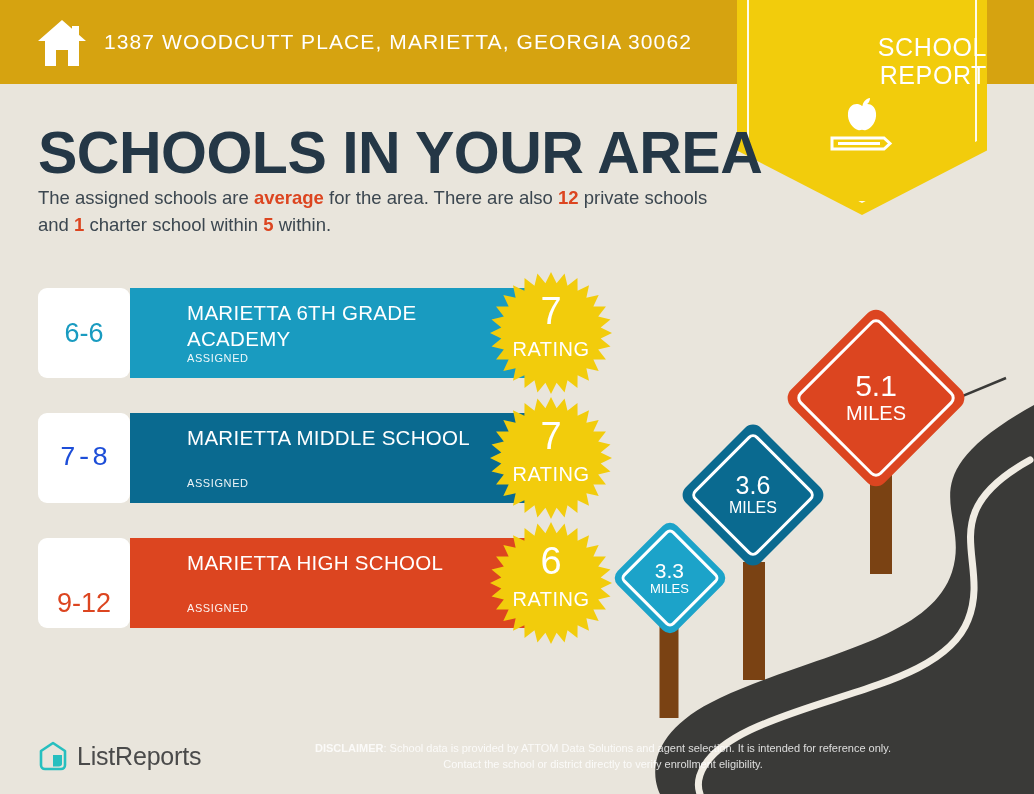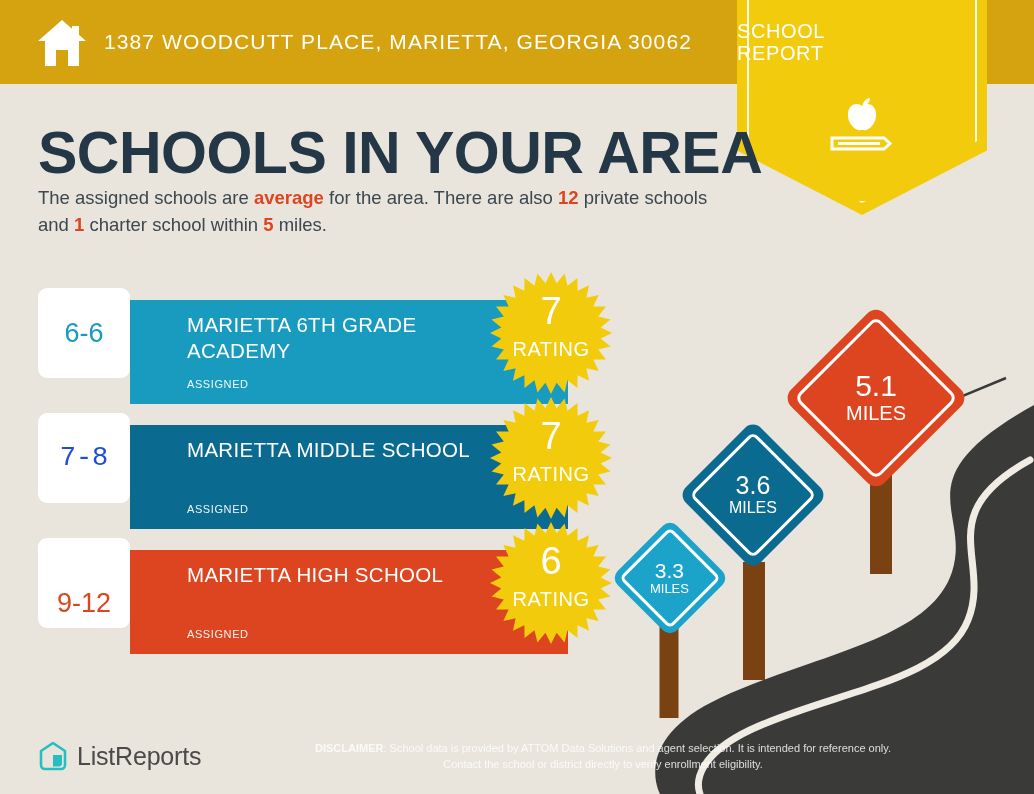--- a/index.html
+++ b/index.html
@@ -31,22 +31,22 @@
     background:#F2CC0C;
     clip-path:polygon(0 0, 100% 0, 100% 70%, 50% 100%, 0 70%);
   }
   #report-badge .inner-outline {
     position:absolute; left:10px; top:-4px; right:10px; bottom:12px;
     border:2px solid rgba(255,255,255,.92);
     clip-path:polygon(0 0, 100% 0, 100% 70%, 50% 100%, 0 70%);
     background:transparent;
   }
   #badge-title {
-    position:absolute; left:0; right:0; top:20px;
-    text-align:left; color:#FFFFFF; font-size:20px; line-height:1.1;
+    position:absolute; left:0; right:0; top:34px;
+    text-align:right; color:#FFFFFF; font-size:25px; line-height:1.1;
     letter-spacing:.6px; font-weight:400;
   }
   #badge-icon { position:absolute; left:50%; top:96px; transform:translateX(-50%); }
 
   
   #page-title {
     position:absolute; left:38px; top:119px;
     font-size:59px; font-weight:bold; color:#243746;
     letter-spacing:-0.5px;
     text-align:right;
@@ -63,21 +63,21 @@
   #row-1 { top:413px; }
   #row-2 { top:538px; }
 
   .grade-box {
     position:absolute; left:0; top:0; width:92px; height:90px;
     background:#FFFFFF; display:flex; align-items:center; justify-content:center;border-radius:9px;
   }
   .grade-text { font-size:27px; font-weight:400; }
 
   .bar {
-    position:absolute; left:92px; top:12px; width:438px; height:104px;
+    position:absolute; left:92px; top:0; width:438px; height:90px;
   }
   .school-name {
     position:absolute; left:57px; top:12px; width:330px;
     color:#FFFFFF; font-size:20.5px; line-height:1.28; letter-spacing:.3px;
   }
   .assigned {
     position:absolute; left:57px; bottom:14px;
     color:rgba(255,255,255,.93); font-size:11px; letter-spacing:.6px;
   }
 
@@ -151,21 +151,21 @@
     <path d="M38 10 C33 6 25 8 24 17 C23 25 29 33 34 34 C36 34.5 37 33.8 38 33.8 C39 33.8 40 34.5 42 34 C47 33 53 25 52 17 C51 8 43 6 38 10 Z" fill="#FFFFFF"></path>
     <path d="M38.6 9.5 C39 5.5 42.5 2.5 46 2 C46 6 43 9.5 38.6 9.5 Z" fill="#FFFFFF"></path>
     <path d="M8 42 L60 42 L66 47.5 L60 53 L8 53 Z" fill="none" stroke="#FFFFFF" stroke-width="3"></path>
     <line x1="14" y1="47.5" x2="56" y2="47.5" stroke="#FFFFFF" stroke-width="3"></line>
   </svg>
 </div>
 
 <h1 id="page-title">SCHOOLS IN YOUR AREA</h1>
 
 <p id="subtitle">
-  <span>The assigned schools are </span><b>average</b><span> for the area. There are also </span><b>12</b><span> private schools and </span><b>1</b><span> charter school within </span><b>5</b><span> miles.</span>
+  <span>The assigned schools are </span><b>average</b><span> for the area. There are also </span><b>12</b><span> private schools and </span><b>1</b><span> charter school within </span><b>5</b><span> within.</span>
 </p>
 
 <div class="school-row" id="row-0">
   <div class="grade-box">
     <span class="grade-text" style="color: rgb(25, 155, 192);">6-6</span>
   </div>
   <div class="bar" style="background: rgb(25, 155, 192);">
     <div class="school-name">MARIETTA 6TH GRADE ACADEMY</div>
     <div class="assigned">ASSIGNED</div>
   </div>

